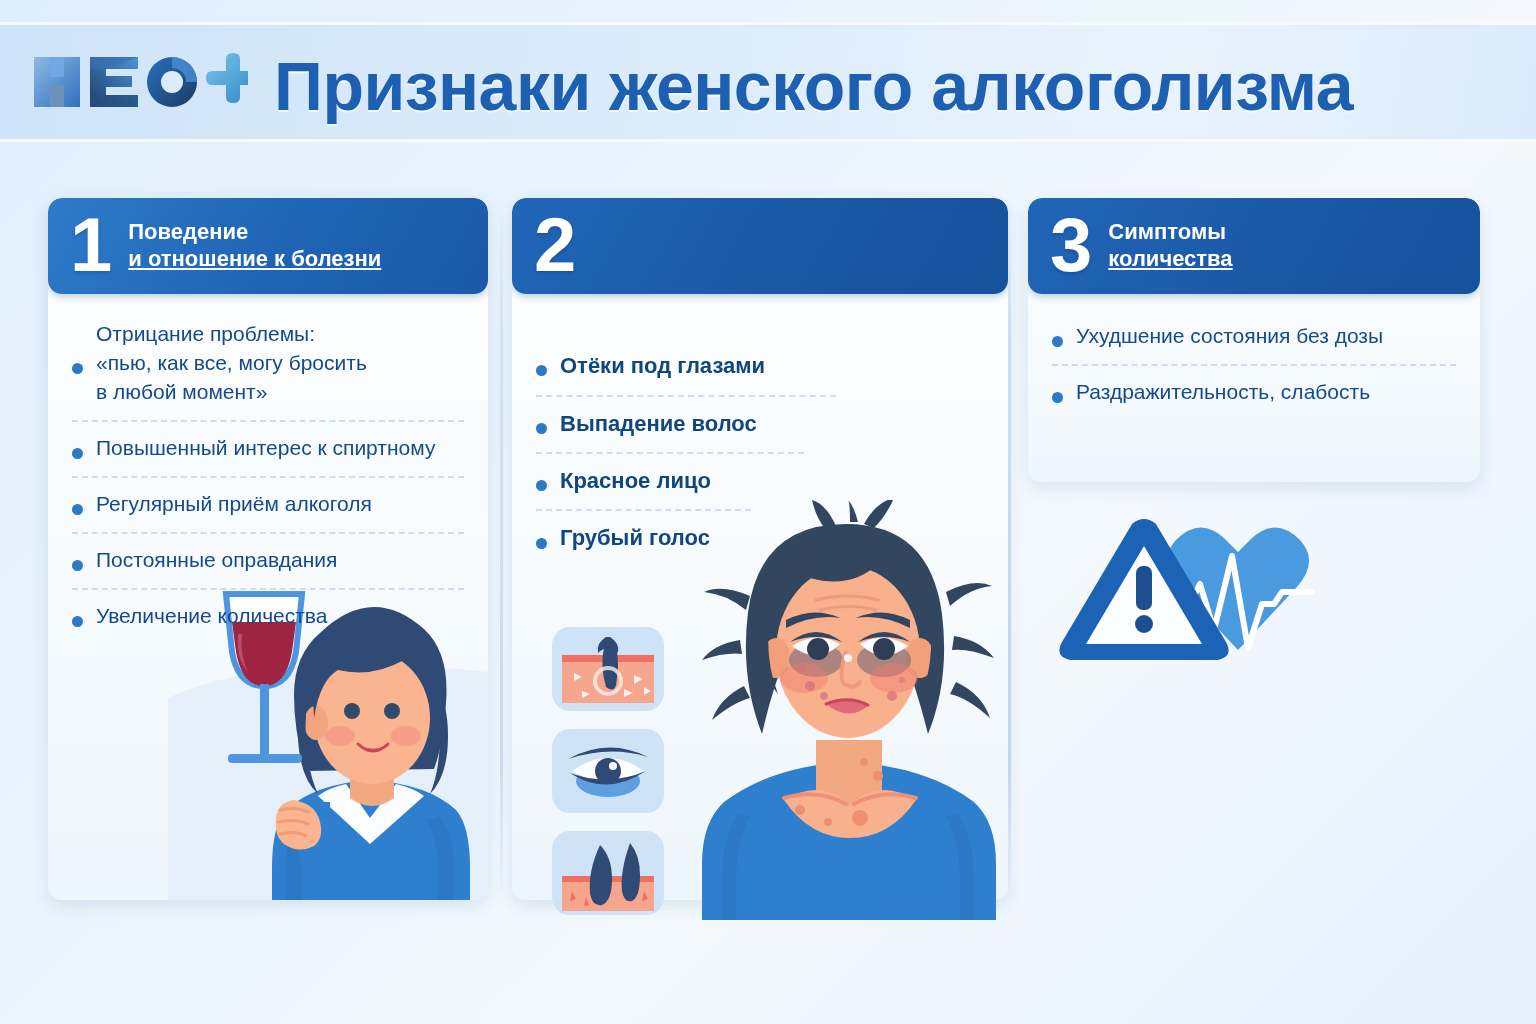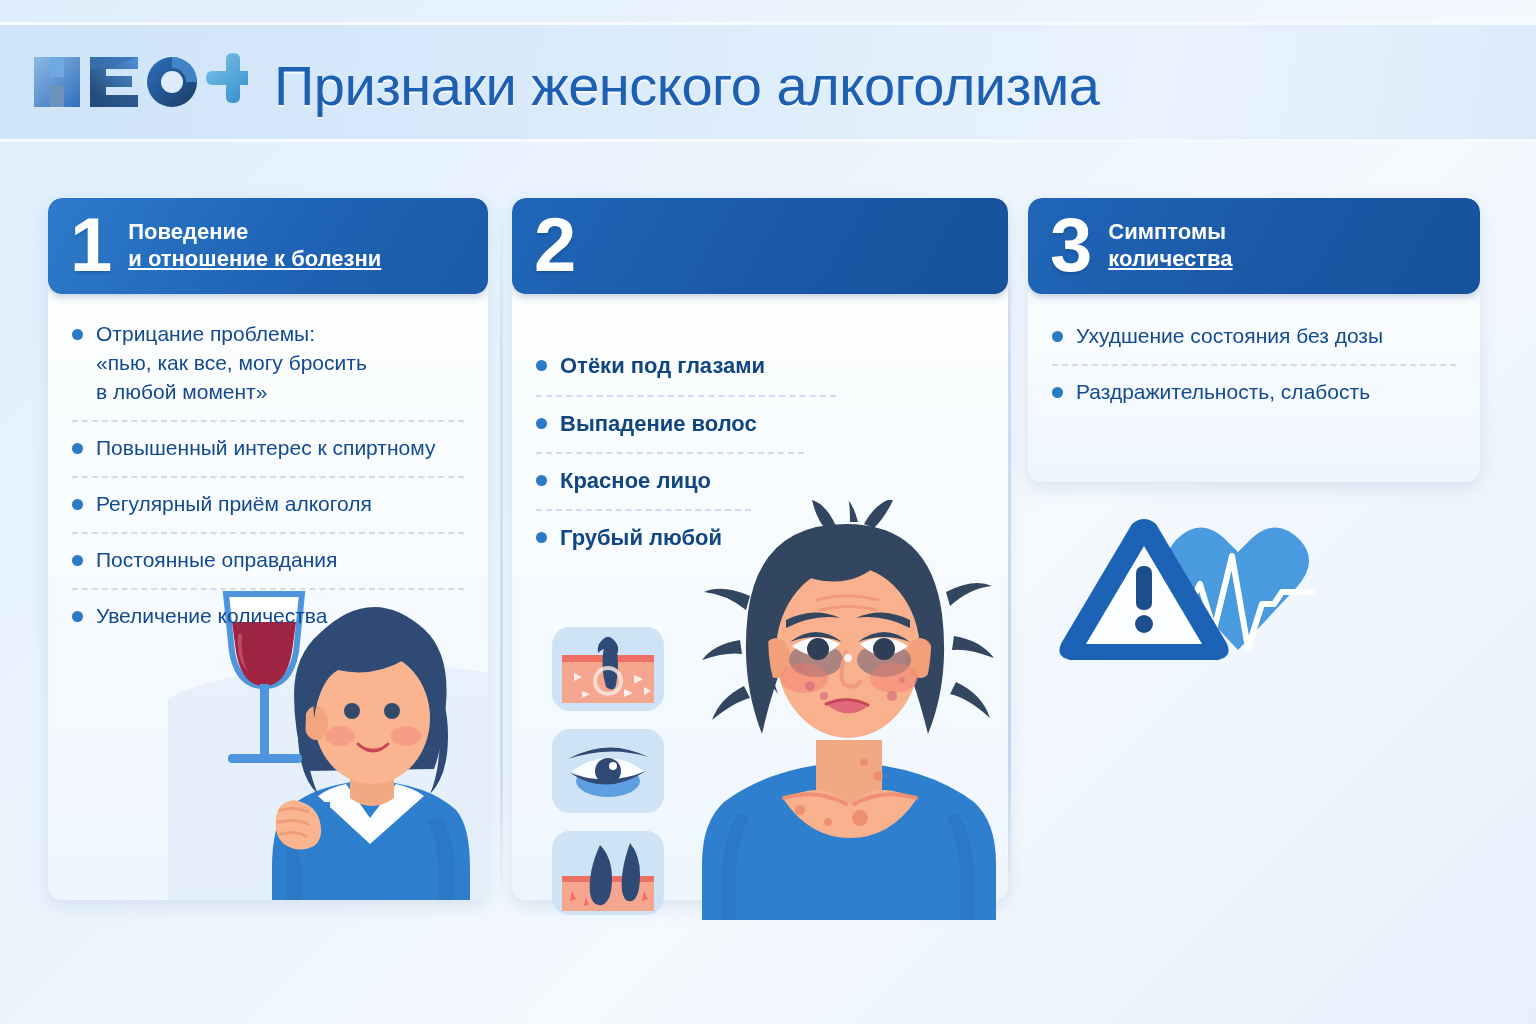--- a/index.html
+++ b/index.html
@@ -11,21 +11,21 @@
   }
   
   #header-band{
     position:absolute; left:0; top:22px; width:1536px; height:120px;
     background:linear-gradient(100deg,#cfe4f8 0%,#dcecfb 45%,#e9f3fd 75%,#dbebfb 100%);
     border-top:3px solid #f7fbff; border-bottom:3px solid #f7fbff;
     display:flex; align-items:center; padding-left:30px;
   }
   #logo{ display:flex; align-items:center; height:62px; margin-right:26px; }
   #page-title{
-    font-size:56px; font-weight:400; letter-spacing:-0.5px;
+    font-size:68px; font-weight:700; letter-spacing:-0.5px;
     color:#1d5fb0; white-space:nowrap;
     text-shadow:0 2px 0 rgba(255,255,255,.75);
     margin-top:7px;
   }
   
   .card{
     position:absolute; border-radius:14px;
     background:linear-gradient(180deg,#fdfefe 0%,#f7fbfe 55%,#eef6fd 100%);
     box-shadow:0 6px 18px rgba(40,90,150,.13);
     overflow:hidden;
@@ -38,21 +38,21 @@
   }
   .card-head.darker{ background:linear-gradient(120deg,#2066b8 0%,#1a57a4 60%,#16519c 100%); }
   .card-num{
     font-size:76px; line-height:.82; font-weight:700; color:#ffffff;
     text-shadow:0 2px 3px rgba(0,40,90,.25); flex:0 0 auto;
   }
   .card-head-text{ color:#fff; font-size:22px; font-weight:700; line-height:1.25; }
   .card-head-text .l2{ display:block;text-decoration:underline; }
   
   .bullets{ padding:26px 22px 10px 24px; position:relative; z-index:4; }
-  .bullet{ display:flex; align-items:flex-start; gap:13px; }
+  .bullet{ display:flex; align-items:center; gap:13px; }
   .dot{
     flex:0 0 auto; width:11px; height:11px; border-radius:50%;
     background:#2a7ac6; margin-top:9px;
   }
   .btxt{ color:#134a8e; font-size:21px; line-height:1.38; }
   .c2 .btxt{ font-weight:700; color:#11467f; font-size:22px; }
   .c3 .btxt{ font-size:21px; }
   .sep{ border-top:2px dashed #cfdced; margin:13px 2px 12px 0; height:0; }
   
   .vdiv{
@@ -202,21 +202,21 @@
       <span class="btxt">Выпадение волос</span>
     </div>
     <div class="sep" style="width:268px;"></div>
     <div class="bullet">
       <span class="dot"></span>
       <span class="btxt">Красное лицо</span>
     </div>
     <div class="sep" style="width:215px;"></div>
     <div class="bullet">
       <span class="dot"></span>
-      <span class="btxt">Грубый любой</span>
+      <span class="btxt">Грубый голос</span>
     </div>
   </div>
 </div>
 
 <svg class="illus" style="left:548px; top:625px; z-index:6;" width="120" height="290" viewBox="0 0 120 290">
 
   <g>
     <rect x="4" y="2" width="112" height="84" rx="18" fill="#cfe3f7"></rect>
     <rect x="14" y="36" width="92" height="42" fill="#f6a58f"></rect>
     <rect x="14" y="30" width="92" height="7" fill="#ef6f62"></rect>

